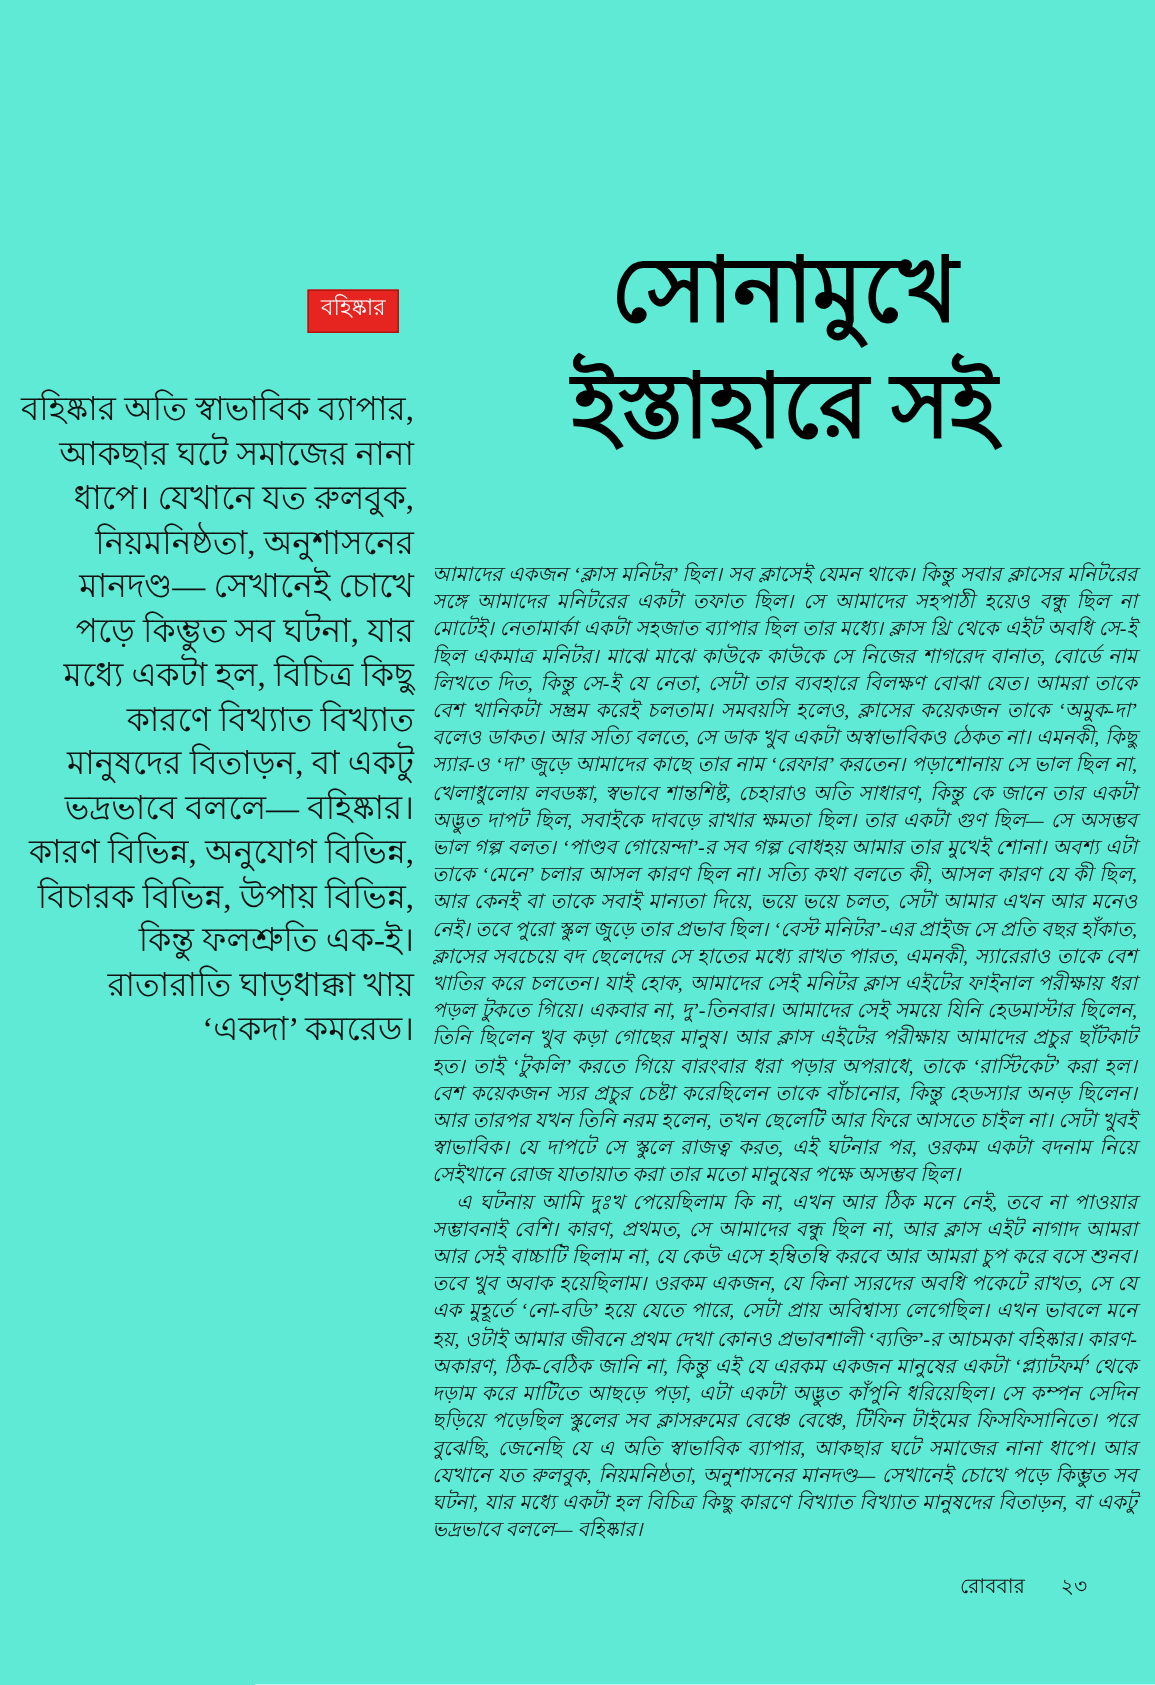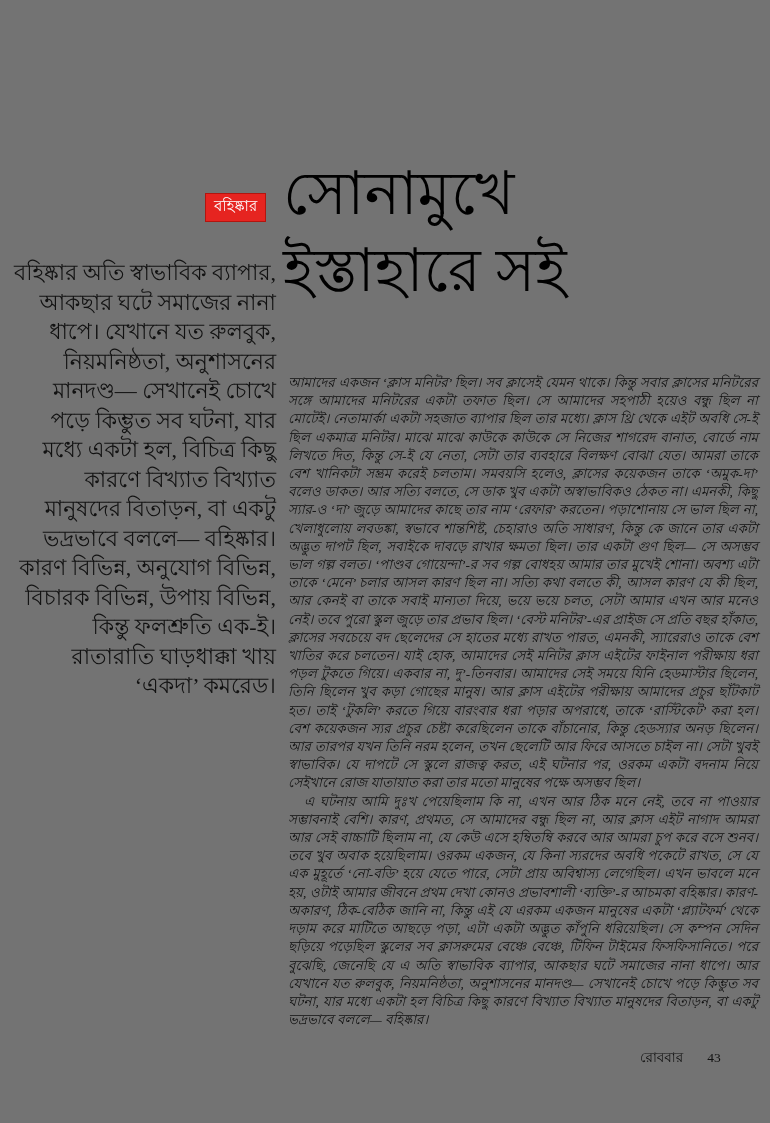--- a/index.html
+++ b/index.html
@@ -4,21 +4,21 @@
 <style>
   html, body {
     margin: 0;
     padding: 0;
     background: #ffffff;
   }
   .page {
     position: relative;
     width: 770px;
     height: 1123px;
-    background: #737373;
+    background: #5eead4;
     overflow: hidden;
     font-family: "Liberation Serif", "DejaVu Serif", serif;
     color: #141414;
   }
   .kicker {
     position: absolute;
     left: 205px;
     top: 193px;
     background: #e62420;
     border: 1px solid #b2150f;
@@ -84,30 +84,30 @@
   }
   .page-footer .pub { margin-right: 24px; }
 </style>
 </head>
 <body>
 
 <div class="page">
 
   <div class="kicker">বহিষ্কার</div>
 
-  <h1 class="headline" style="margin:0; font-weight:normal;">
+  <h1 class="headline" style="margin:0; font-weight:bold;text-align:center;">
     <span class="hl-line">সোনামুখে</span>
     <span class="hl-line">ইস্তাহারে সই</span>
   </h1>
 
 
   <div class="pull-quote">বহিষ্কার অতি স্বাভাবিক ব্যাপার, আকছার ঘটে সমাজের নানা ধাপে। যেখানে যত রুলবুক, নিয়মনিষ্ঠতা, অনুশাসনের মানদণ্ড— সেখানেই চোখে পড়ে কিম্ভুত সব ঘটনা, যার মধ্যে একটা হল, বিচিত্র কিছু কারণে বিখ্যাত বিখ্যাত মানুষদের বিতাড়ন, বা একটু ভদ্রভাবে বললে— বহিষ্কার। কারণ বিভিন্ন, অনুযোগ বিভিন্ন, বিচারক বিভিন্ন, উপায় বিভিন্ন, কিন্তু ফলশ্রুতি এক-ই। রাতারাতি ঘাড়ধাক্কা খায় ‘একদা’ কমরেড।</div>
 
   <div class="article">
     <p>আমাদের একজন ‘ক্লাস মনিটর’ ছিল। সব ক্লাসেই যেমন থাকে। কিন্তু সবার ক্লাসের মনিটরের সঙ্গে আমাদের মনিটরের একটা তফাত ছিল। সে আমাদের সহপাঠী হয়েও বন্ধু ছিল না মোটেই। নেতামার্কা একটা সহজাত ব্যাপার ছিল তার মধ্যে। ক্লাস থ্রি থেকে এইট অবধি সে-ই ছিল একমাত্র মনিটর। মাঝে মাঝে কাউকে কাউকে সে নিজের শাগরেদ বানাত, বোর্ডে নাম লিখতে দিত, কিন্তু সে-ই যে নেতা, সেটা তার ব্যবহারে বিলক্ষণ বোঝা যেত। আমরা তাকে বেশ খানিকটা সম্ভ্রম করেই চলতাম। সমবয়সি হলেও, ক্লাসের কয়েকজন তাকে ‘অমুক-দা’ বলেও ডাকত। আর সত্যি বলতে, সে ডাক খুব একটা অস্বাভাবিকও ঠেকত না। এমনকী, কিছু স্যার-ও ‘দা’ জুড়ে আমাদের কাছে তার নাম ‘রেফার’ করতেন। পড়াশোনায় সে ভাল ছিল না, খেলাধুলোয় লবডঙ্কা, স্বভাবে শান্তশিষ্ট, চেহারাও অতি সাধারণ, কিন্তু কে জানে তার একটা অদ্ভুত দাপট ছিল, সবাইকে দাবড়ে রাখার ক্ষমতা ছিল। তার একটা গুণ ছিল— সে অসম্ভব ভাল গল্প বলত। ‘পাণ্ডব গোয়েন্দা’-র সব গল্প বোধহয় আমার তার মুখেই শোনা। অবশ্য এটা তাকে ‘মেনে’ চলার আসল কারণ ছিল না। সত্যি কথা বলতে কী, আসল কারণ যে কী ছিল, আর কেনই বা তাকে সবাই মান্যতা দিয়ে, ভয়ে ভয়ে চলত, সেটা আমার এখন আর মনেও নেই। তবে পুরো স্কুল জুড়ে তার প্রভাব ছিল। ‘বেস্ট মনিটর’-এর প্রাইজ সে প্রতি বছর হাঁকাত, ক্লাসের সবচেয়ে বদ ছেলেদের সে হাতের মধ্যে রাখত পারত, এমনকী, স্যারেরাও তাকে বেশ খাতির করে চলতেন। যাই হোক, আমাদের সেই মনিটর ক্লাস এইটের ফাইনাল পরীক্ষায় ধরা পড়ল টুকতে গিয়ে। একবার না, দু’-তিনবার। আমাদের সেই সময়ে যিনি হেডমাস্টার ছিলেন, তিনি ছিলেন খুব কড়া গোছের মানুষ। আর ক্লাস এইটের পরীক্ষায় আমাদের প্রচুর ছাঁটকাট হত। তাই ‘টুকলি’ করতে গিয়ে বারংবার ধরা পড়ার অপরাধে, তাকে ‘রাস্টিকেট’ করা হল। বেশ কয়েকজন স্যর প্রচুর চেষ্টা করেছিলেন তাকে বাঁচানোর, কিন্তু হেডস্যার অনড় ছিলেন। আর তারপর যখন তিনি নরম হলেন, তখন ছেলেটি আর ফিরে আসতে চাইল না। সেটা খুবই স্বাভাবিক। যে দাপটে সে স্কুলে রাজত্ব করত, এই ঘটনার পর, ওরকম একটা বদনাম নিয়ে সেইখানে রোজ যাতায়াত করা তার মতো মানুষের পক্ষে অসম্ভব ছিল।</p>
     <p class="indented">এ ঘটনায় আমি দুঃখ পেয়েছিলাম কি না, এখন আর ঠিক মনে নেই, তবে না পাওয়ার সম্ভাবনাই বেশি। কারণ, প্রথমত, সে আমাদের বন্ধু ছিল না, আর ক্লাস এইট নাগাদ আমরা আর সেই বাচ্চাটি ছিলাম না, যে কেউ এসে হম্বিতম্বি করবে আর আমরা চুপ করে বসে শুনব। তবে খুব অবাক হয়েছিলাম। ওরকম একজন, যে কিনা স্যরদের অবধি পকেটে রাখত, সে যে এক মুহূর্তে ‘নো-বডি’ হয়ে যেতে পারে, সেটা প্রায় অবিশ্বাস্য লেগেছিল। এখন ভাবলে মনে হয়, ওটাই আমার জীবনে প্রথম দেখা কোনও প্রভাবশালী ‘ব্যক্তি’-র আচমকা বহিষ্কার। কারণ-অকারণ, ঠিক-বেঠিক জানি না, কিন্তু এই যে এরকম একজন মানুষের একটা ‘প্ল্যাটফর্ম’ থেকে দড়াম করে মাটিতে আছড়ে পড়া, এটা একটা অদ্ভুত কাঁপুনি ধরিয়েছিল। সে কম্পন সেদিন ছড়িয়ে পড়েছিল স্কুলের সব ক্লাসরুমের বেঞ্চে বেঞ্চে, টিফিন টাইমের ফিসফিসানিতে। পরে বুঝেছি, জেনেছি যে এ অতি স্বাভাবিক ব্যাপার, আকছার ঘটে সমাজের নানা ধাপে। আর যেখানে যত রুলবুক, নিয়মনিষ্ঠতা, অনুশাসনের মানদণ্ড— সেখানেই চোখে পড়ে কিম্ভুত সব ঘটনা, যার মধ্যে একটা হল বিচিত্র কিছু কারণে বিখ্যাত বিখ্যাত মানুষদের বিতাড়ন, বা একটু ভদ্রভাবে বললে— বহিষ্কার।</p>
   </div>
 
   <div class="page-footer">
-    <span class="pub">রোববার</span><span>43</span>
+    <span class="pub">রোববার</span><span>২৩</span>
   </div>
 
 </div>
 
 </body></html>

